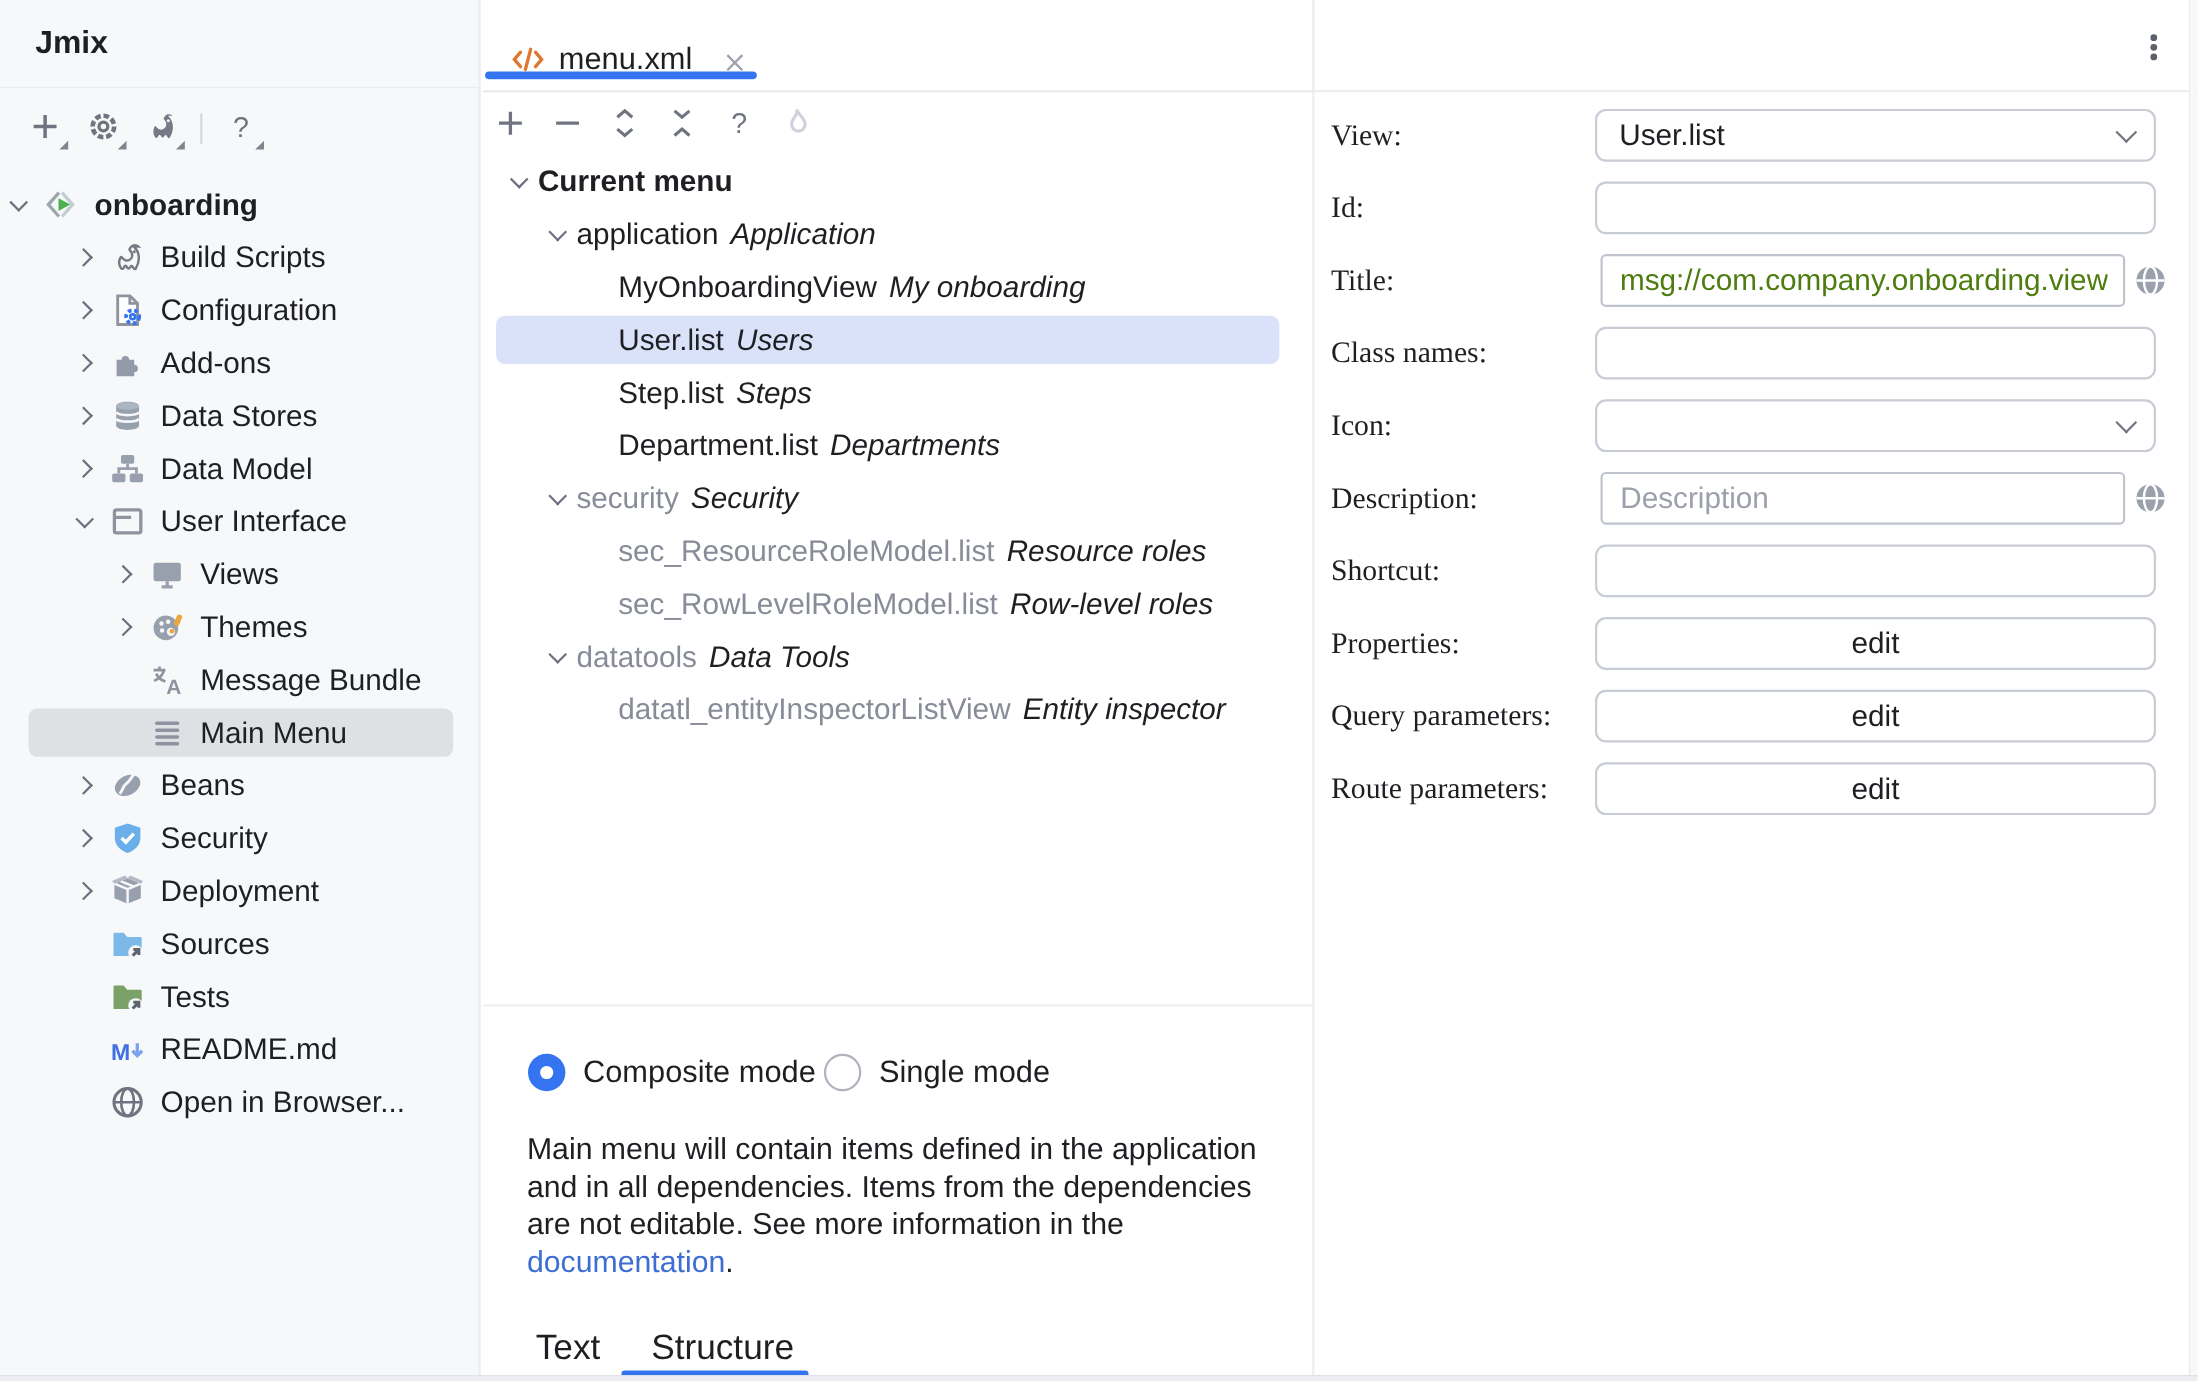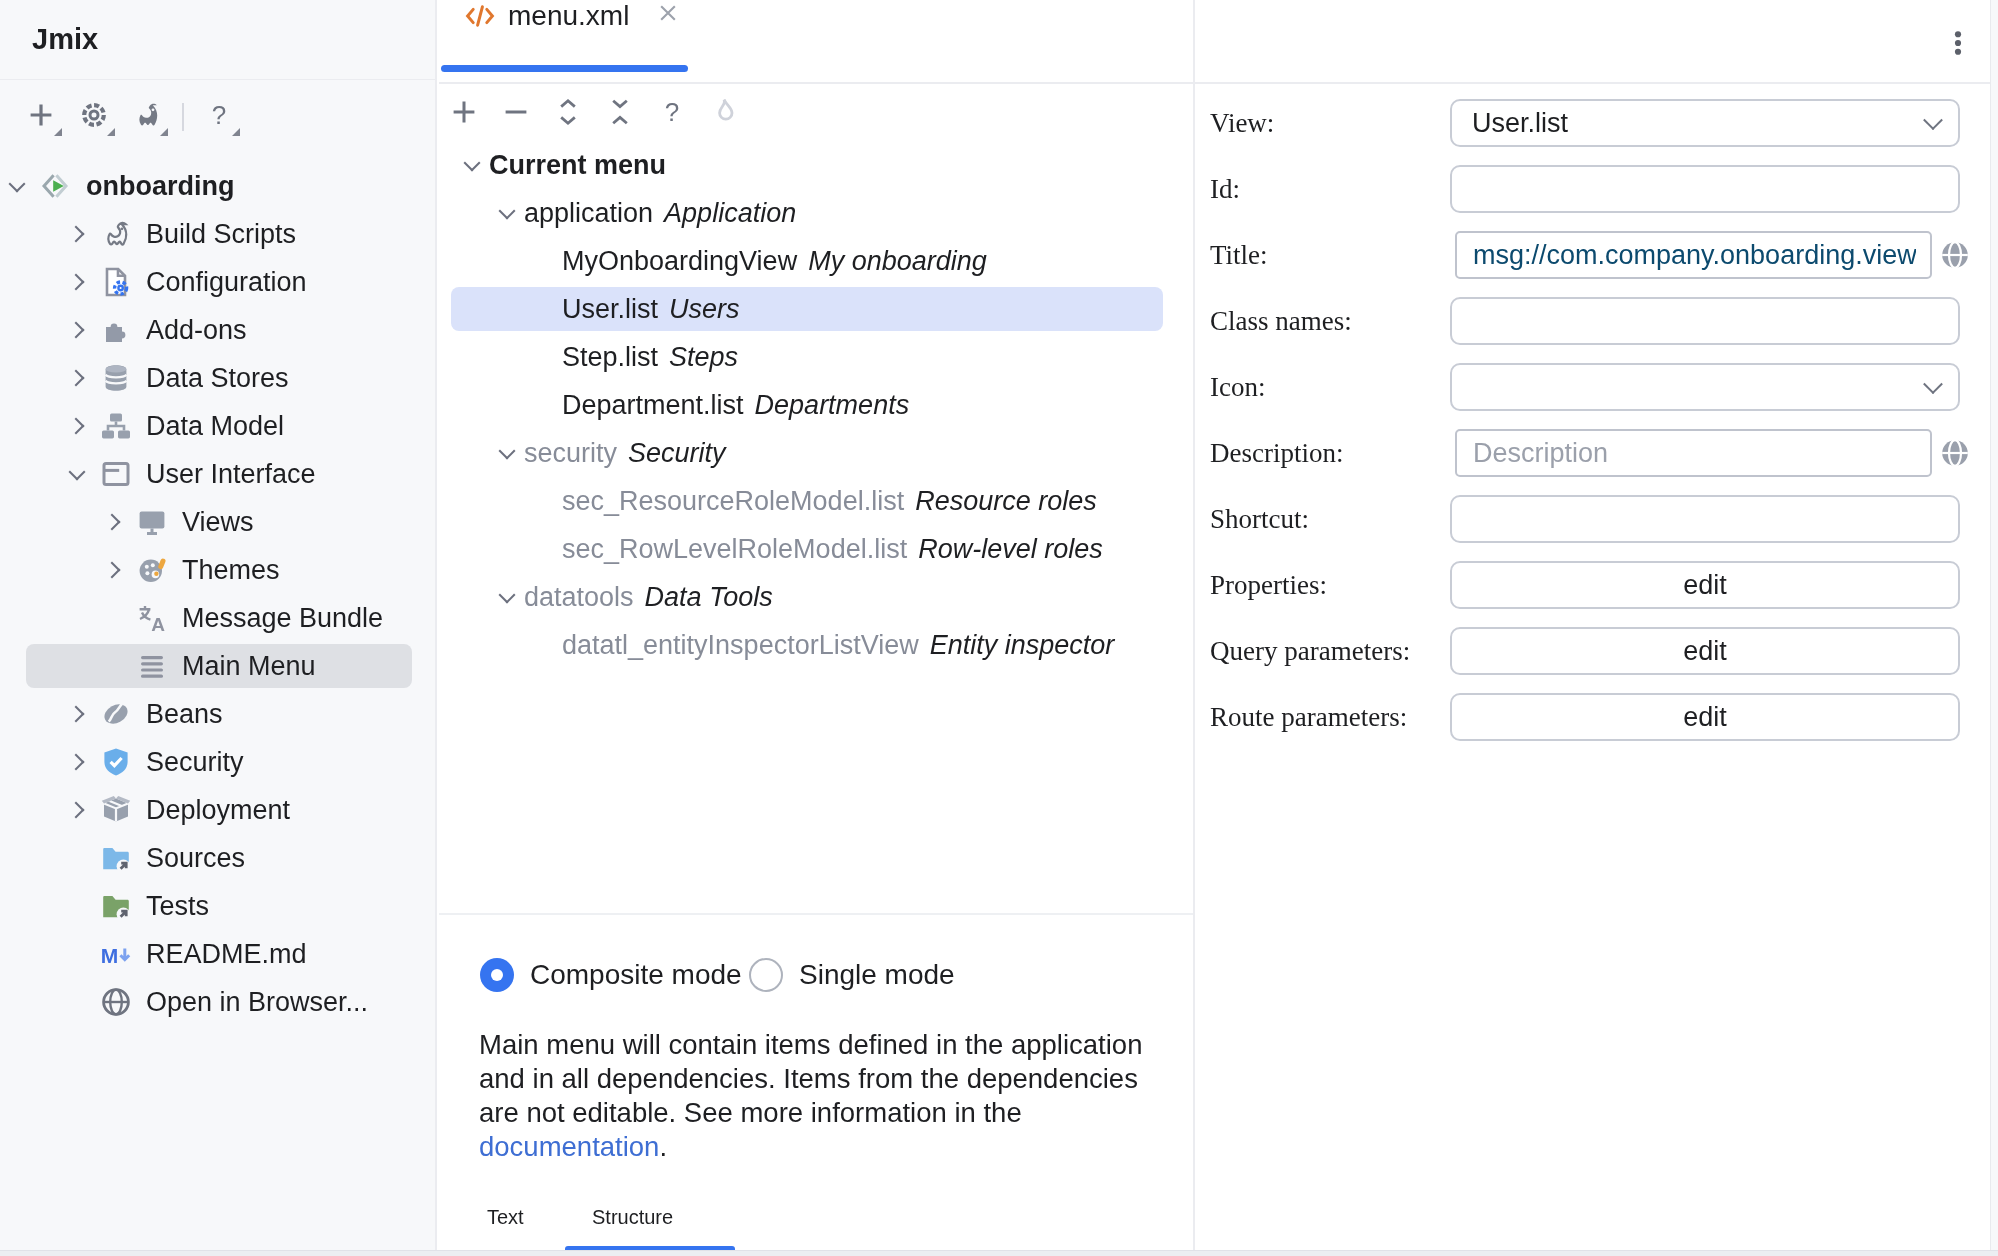--- a/index.html
+++ b/index.html
@@ -20,21 +20,21 @@
   .chev.d::before{transform:rotate(45deg);margin-top:-5px;}
   .chev.r::before{transform:rotate(-45deg);margin-left:-3px;}
   .chev.n::before{display:none;}
   .ticon{width:32px;height:32px;margin:0 14px 0 6px;flex:none;}
   .ticon svg{display:block;}
   .trow .bold{font-weight:bold;}
   .trow.sel::before{content:'';position:absolute;z-index:-1;left:26px;right:23px;top:2px;bottom:2px;background:#dee0e4;border-radius:8px;}
   
   .center{position:absolute;left:439px;top:0;width:756px;height:1256px;background:#fff;border-right:2px solid #ebecf0;box-sizing:border-box;}
   .tabline{position:absolute;top:82px;left:439px;right:0;height:2px;background:#ebecf0;}
-  .tab{position:absolute;left:2px;top:0;width:247px;height:70px;display:flex;align-items:flex-start;}
+  .tab{position:absolute;left:2px;top:0;width:247px;height:70px;display:flex;align-items:flex-end;}
   .tab .ic{margin-left:23px;width:32px;height:32px;}
   .tab .lbl{margin-left:12px;font-size:28px;}
   .tab .cls{margin-left:26px;width:26px;height:26px;display:flex;}
   .tab .underline{position:absolute;left:0;bottom:-2px;width:100%;height:7px;background:#3574f0;border-radius:4px;}
   .ed-toolbar{position:absolute;top:94px;left:7px;display:flex;gap:16px;}
   .ebtn{width:36px;height:36px;display:flex;align-items:center;justify-content:center;}
   .menu-tree{position:absolute;top:141px;left:0;right:2px;}
   .mrow{position:relative;z-index:0;display:flex;align-items:center;height:48px;font-size:27px;white-space:nowrap;}
   .m0{padding-left:16px}.m1{padding-left:51px}.m2{padding-left:123px}
   .mid.dim{color:#878c98;}
@@ -44,34 +44,34 @@
   .opt{position:absolute;top:952px;display:flex;align-items:center;gap:16px;font-size:28px;height:46px;}
   .opt1{left:41px}.opt2{left:310px}
   .radio{width:34px;height:34px;border-radius:50%;box-sizing:border-box;position:relative;flex:none;}
   .radio.on{background:#3574f0;}
   .radio.on::after{content:'';position:absolute;left:11px;top:11px;width:12px;height:12px;border-radius:50%;background:#fff;}
   .radio.off{background:#fff;border:2px solid #aeb3bd;}
   .mode-text{position:absolute;top:1028px;left:40px;width:710px;font-size:27.5px;line-height:34px;}
   .mode-text span{display:block;white-space:nowrap;}
   .mode-text .last{display:block;}
   .mode-text a{color:#3e6ed3;text-decoration:none;}
-  .btab{position:absolute;font-size:20px;top:1206px;}
+  .btab{position:absolute;font-size:32px;top:1206px;}
   .btab.t1{left:48px}.btab.t2{left:153px}
   .btab-underline{position:absolute;left:126px;top:1246px;width:170px;height:7px;background:#3574f0;border-radius:3px;}
   
   .right{position:absolute;left:1195px;top:84px;width:795px;bottom:6px;background:#fff;}
   .form{position:absolute;top:6px;left:0;right:0;}
   .frow{position:relative;height:66px;}
   .flabel{position:absolute;left:15px;top:50%;transform:translateY(-50%);font-size:27px;white-space:nowrap;font-family:Liberation Serif, serif;}
   .fctrl{position:absolute;left:255px;top:9px;width:510px;height:48px;box-sizing:border-box;border:2px solid #c8ccd5;border-radius:10px;background:#fff;display:flex;align-items:center;font-size:27px;}
   .fctrl.sq{left:260px;width:477px;border-radius:5px;border-color:#bfc3cd;}
   .fctrl.btn{justify-content:center;}
   .fctrl .val{padding-left:20px;}
   .selchev{position:absolute;right:18px;top:50%;width:12px;height:12px;border-right:2.5px solid #6f7480;border-bottom:2.5px solid #6f7480;transform:translateY(-70%) rotate(45deg);}
-  .fctrl input{width:100%;height:100%;border:none;outline:none;background:transparent;font-family:inherit;font-size:27px;color:#0c4a6e;padding:0 14px 0 16px;}
+  .fctrl input{width:100%;height:100%;border:none;outline:none;background:transparent;font-family:inherit;font-size:27px;color:#4d7c0f;padding:0 14px 0 16px;}
   .fctrl input::placeholder{color:#9ba0ab;}
   .globe{position:absolute;left:744px;top:50%;transform:translateY(-50%);width:32px;height:32px;}
   
   .kebab{position:absolute;left:1944px;top:20px;width:28px;height:46px;display:flex;align-items:center;justify-content:center;}
   .right-edge{position:absolute;right:0;top:0;width:8px;height:1256px;background:#f7f8fa;border-left:1px solid #e9eaee;box-sizing:border-box;}
   .bottom-strip{position:absolute;left:0;top:1250px;width:100%;height:6px;background:#eceef2;border-top:1px solid #e0e2e8;box-sizing:border-box;}
 </style>
 </head>
 <body>
 

